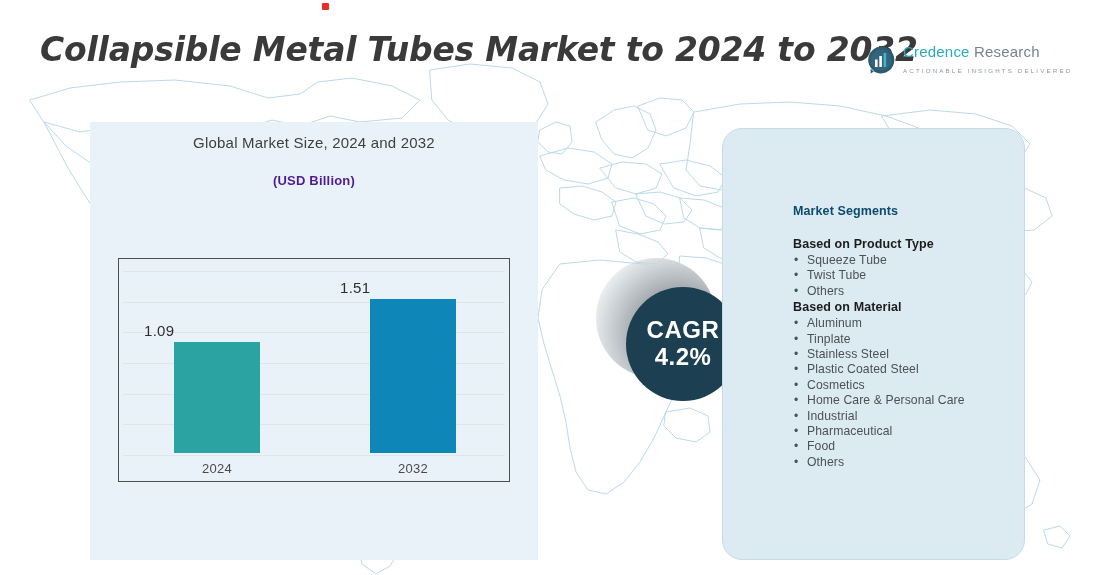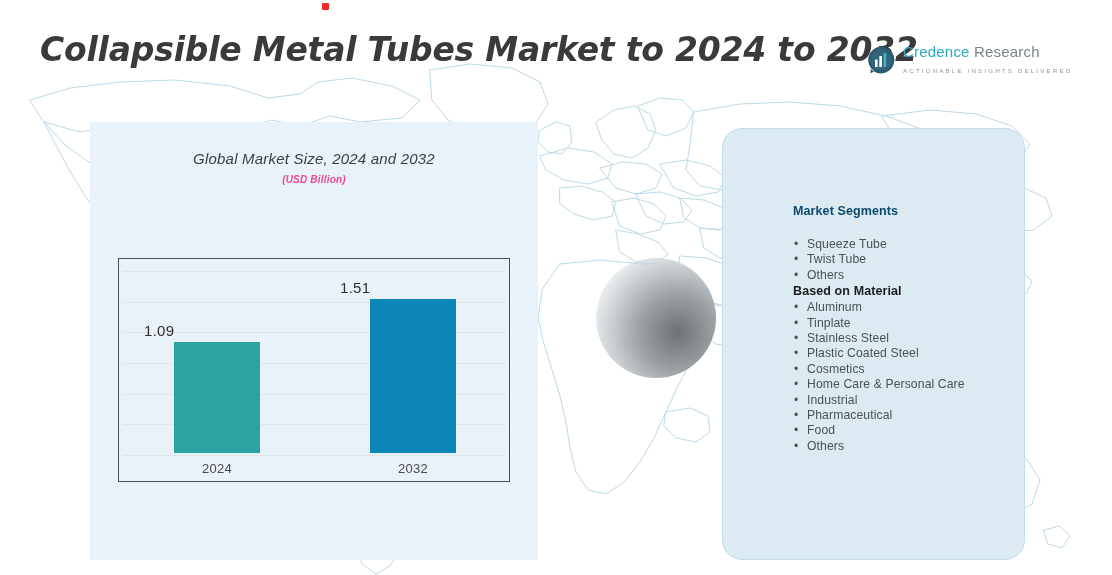--- a/index.html
+++ b/index.html
@@ -95,34 +95,33 @@
     left: 90px;
     top: 122px;
     width: 448px;
     height: 438px;
     background: #eaf2f9;
   }
 
   .chart-heading {
     position: absolute;
     left: 90px;
-    top: 150px;
+    top: 134px;
     width: 448px;
     text-align: center;
     font-size: 15px;
     color: #3f3f3f;
     letter-spacing: 0.2px;
-    font-style: italic;
   }
   .chart-heading .line2 {
     display: block;
     font-weight: bold;
-    font-size: 10px;
-    margin-top: 7px;
-    color: #ec4899;
+    font-size: 13px;
+    margin-top: 22px;
+    color: #4c1d95;
   }
 
   
   .chart-frame {
     position: absolute;
     left: 118px;
     top: 258px;
     width: 392px;
     height: 224px;
     border: 1.6px solid #4a4f52;
@@ -365,26 +364,31 @@
         <div class="bar-label" style="left: 25px; width: 146px; bottom: 142px;">1.09</div>
         <div class="cat-label" style="left: 25px; width: 146px;">2024</div>
         <div class="bar" style="left: 251px; width: 86px; height: 154px; background: rgb(14, 134, 184);"></div>
         <div class="bar-label" style="left: 221px; width: 146px; bottom: 185px;">1.51</div>
         <div class="cat-label" style="left: 221px; width: 146px;">2032</div>
       </div>
   </div>
 
   <div class="cagr-wrap">
     <div class="cagr-shadow"></div>
+    <div class="cagr-circle">
+      <span class="cagr-label">CAGR</span>
+      <span class="cagr-value">4.2%</span>
+    </div>
   </div>
 
   <div class="right-panel"></div>
   <div class="segments">
     <div class="seg-title">Market Segments</div>
     <div id="segment-groups">
+        <div class="seg-group-title">Based on Product Type</div>
         <div class="seg-item"><span class="bullet">•</span><span>Squeeze Tube</span></div>
         <div class="seg-item"><span class="bullet">•</span><span>Twist Tube</span></div>
         <div class="seg-item"><span class="bullet">•</span><span>Others</span></div>
         <div class="seg-group-title">Based on Material</div>
         <div class="seg-item"><span class="bullet">•</span><span>Aluminum</span></div>
         <div class="seg-item"><span class="bullet">•</span><span>Tinplate</span></div>
         <div class="seg-item"><span class="bullet">•</span><span>Stainless Steel</span></div>
         <div class="seg-item"><span class="bullet">•</span><span>Plastic Coated Steel</span></div>
         <div class="seg-item"><span class="bullet">•</span><span>Cosmetics</span></div>
         <div class="seg-item"><span class="bullet">•</span><span>Home Care &amp; Personal Care</span></div>

